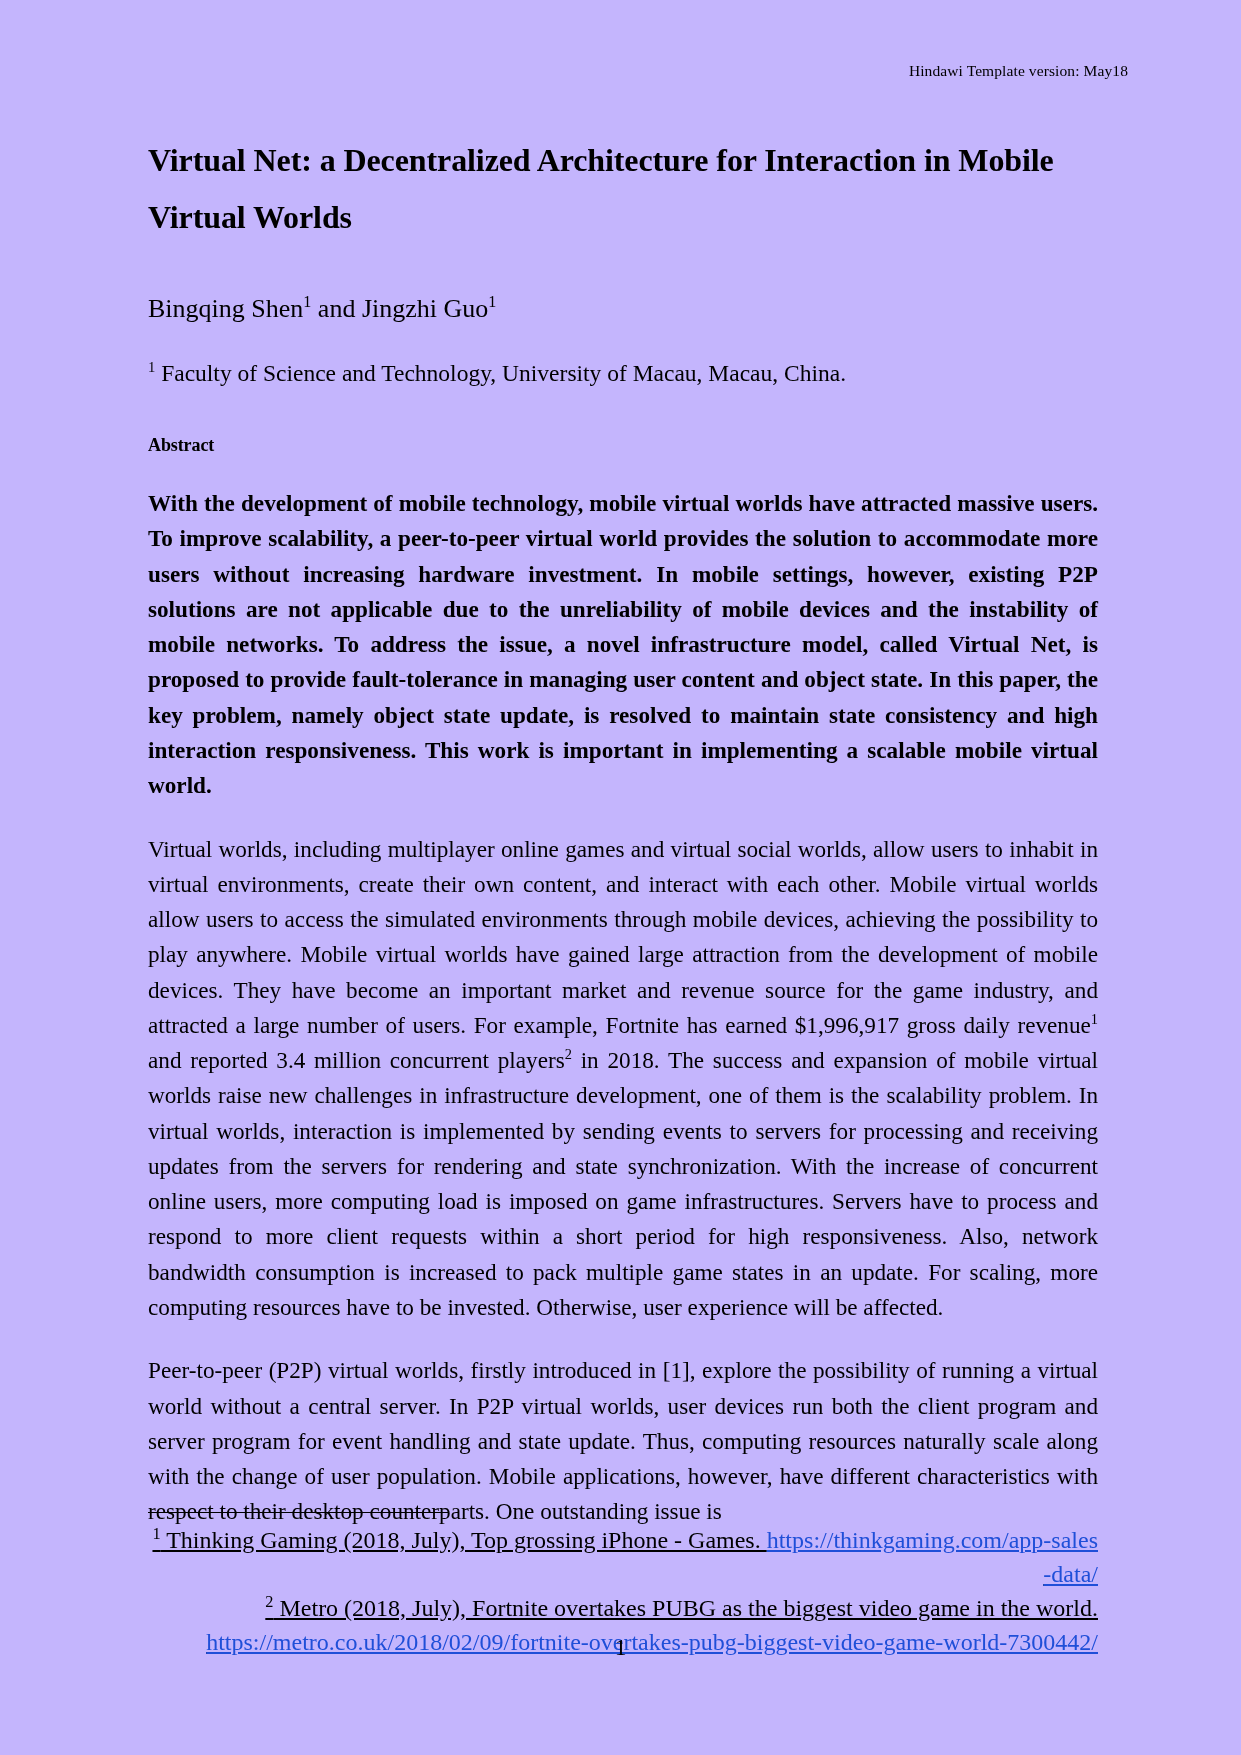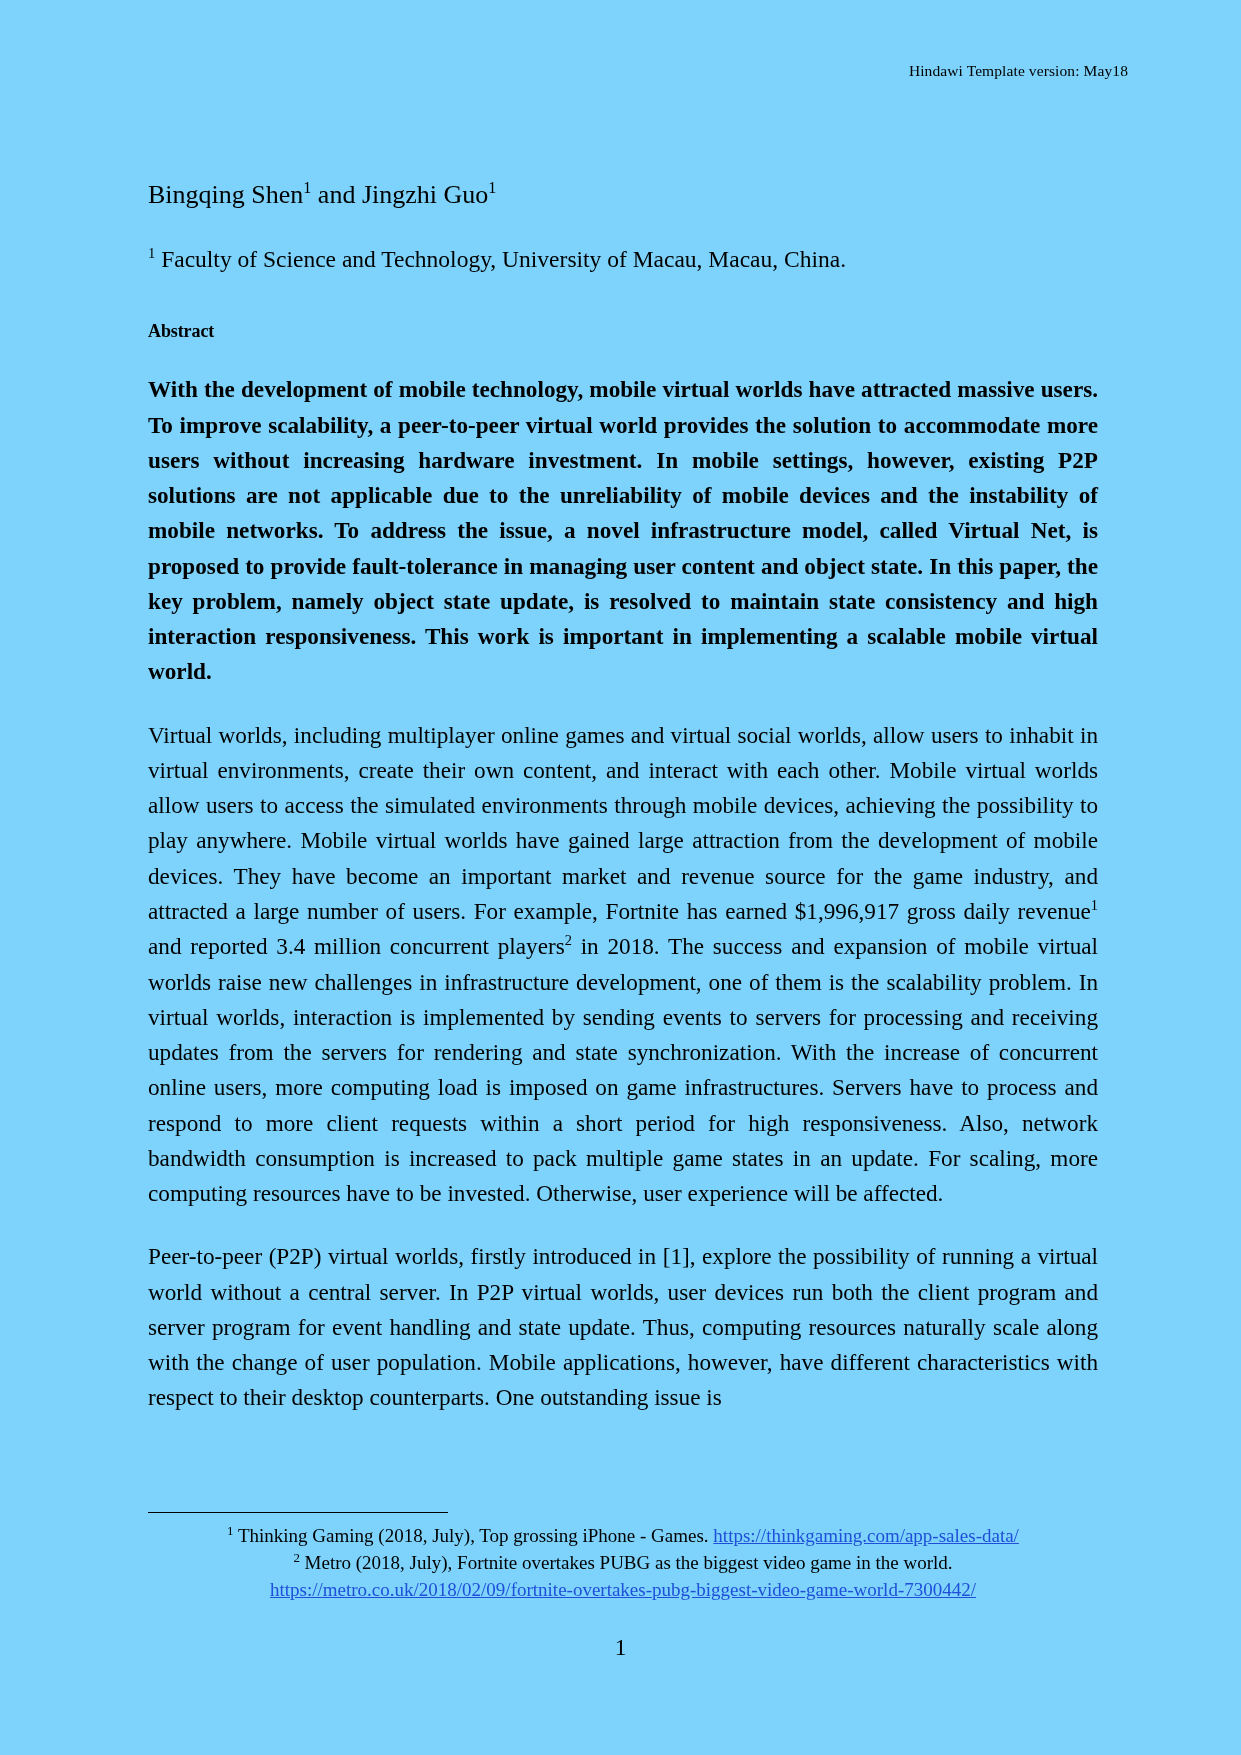--- a/index.html
+++ b/index.html
@@ -9,21 +9,21 @@
   }
   body {
     font-family: "Liberation Serif", "DejaVu Serif", serif;
     color: #000000;
   }
   .page {
     position: relative;
     width: 1241px;
     height: 1755px;
     margin: 0 auto;
-    background: #7dd3fc;
+    background: #c4b5fd;
     box-sizing: border-box;
     overflow: hidden;
   }
   .header-line {
     position: absolute;
     top: 62px;
     right: 113px;
     font-size: 15.5px;
     letter-spacing: 0.1px;
     white-space: nowrap;
@@ -93,24 +93,25 @@
     width: 950px;
   }
   .footnote-rule {
     width: 300px;
     height: 0;
     border: none;
     border-top: 1.2px solid #000;
     margin: 0 0 10px 0;
   }
   .footnote {
-    font-size: 19px;
+    font-size: 24px;
     line-height: 1.42;
     margin: 0;
-    text-align: center;
+    text-align: right;
+    text-decoration: underline;
   }
   .footnote sup {
     font-size: 0.68em;
   }
   a.link {
     color: #1f4fd8;
     text-decoration: underline;
     word-break: break-all;
   }
   .page-number {
@@ -124,20 +125,21 @@
 </style>
 </head>
 <body>
 
 <div class="page">
 
   <div class="header-line">Hindawi Template version: May18</div>
 
   <div class="content">
 
+    <h1 class="doc-title">Virtual Net: a Decentralized Architecture for Interaction in Mobile Virtual Worlds</h1>
 
     <div class="authors"><span>Bingqing Shen</span><sup>1</sup><span> and Jingzhi Guo</span><sup>1</sup></div>
 
     <div class="affiliation"><sup>1</sup><span> Faculty of Science and Technology, University of Macau, Macau, China.</span></div>
 
 
     <h2 class="section-heading">Abstract</h2>
 
     <p class="body-para abstract-para">With the development of mobile technology, mobile virtual worlds have attracted massive users. To improve scalability, a peer-to-peer virtual world provides the solution to accommodate more users without increasing hardware investment. In mobile settings, however, existing P2P solutions are not applicable due to the unreliability of mobile devices and the instability of mobile networks. To address the issue, a novel infrastructure model, called Virtual Net, is proposed to provide fault-tolerance in managing user content and object state. In this paper, the key problem, namely object state update, is resolved to maintain state consistency and high interaction responsiveness. This work is important in implementing a scalable mobile virtual world.</p>
 

